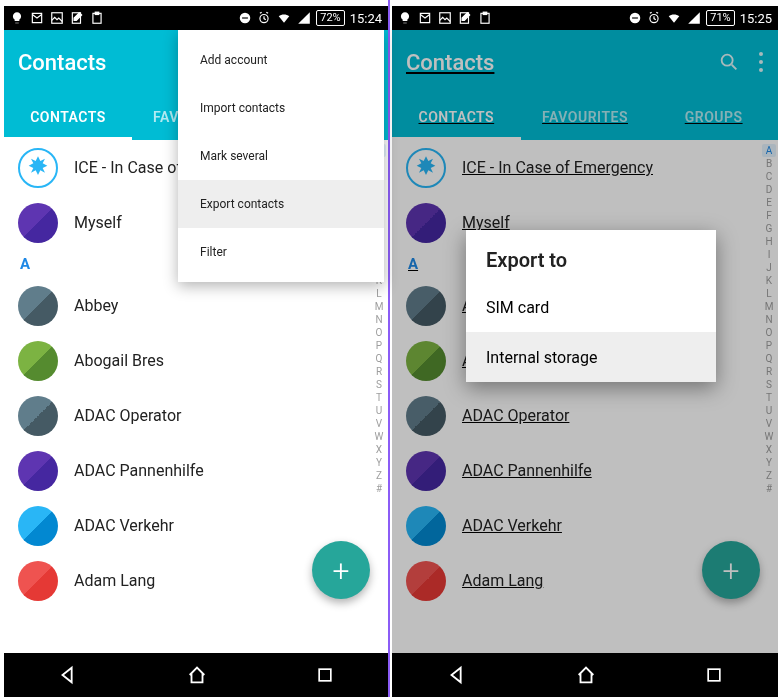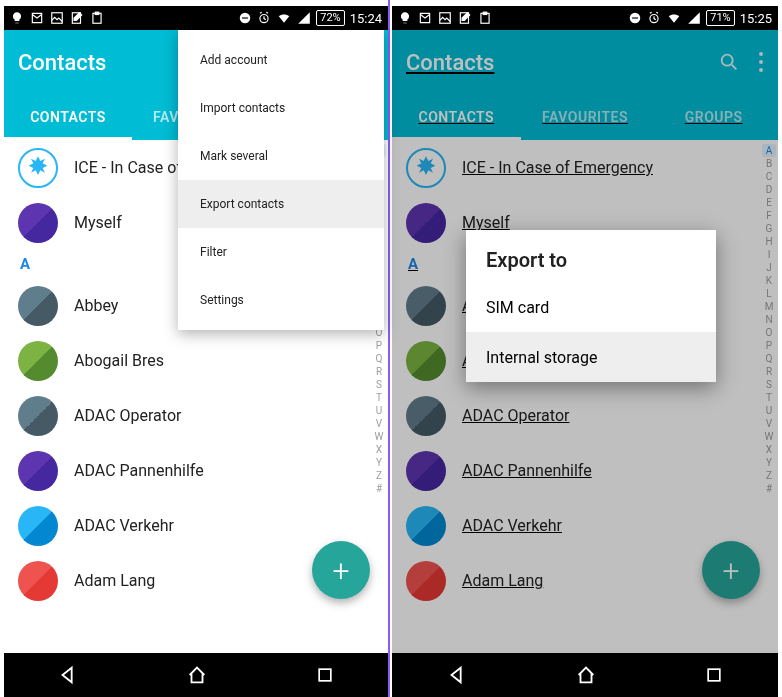--- a/index.html
+++ b/index.html
@@ -312,21 +312,20 @@
         </div>
       <div class="fab">+</div>
     </div>
 
     <div class="dropdown" id="menu1" style="top:30px;">
         <div class="mitem">Add account</div>
         <div class="mitem">Import contacts</div>
         <div class="mitem">Mark several</div>
         <div class="mitem sel">Export contacts</div>
         <div class="mitem">Filter</div>
-        <div class="mitem">Settings</div>
       </div>
 
     <div class="navbar">
       <span class="ico">
           <svg width="22" height="22" viewBox="0 0 24 24" fill="none" stroke="#fff" stroke-width="2">
             <path d="M16 4L6 12l10 8z" fill="none"></path>
           </svg>
         </span>
       <span class="ico">
           <svg width="22" height="22" viewBox="0 0 24 24" fill="none" stroke="#fff" stroke-width="2">

